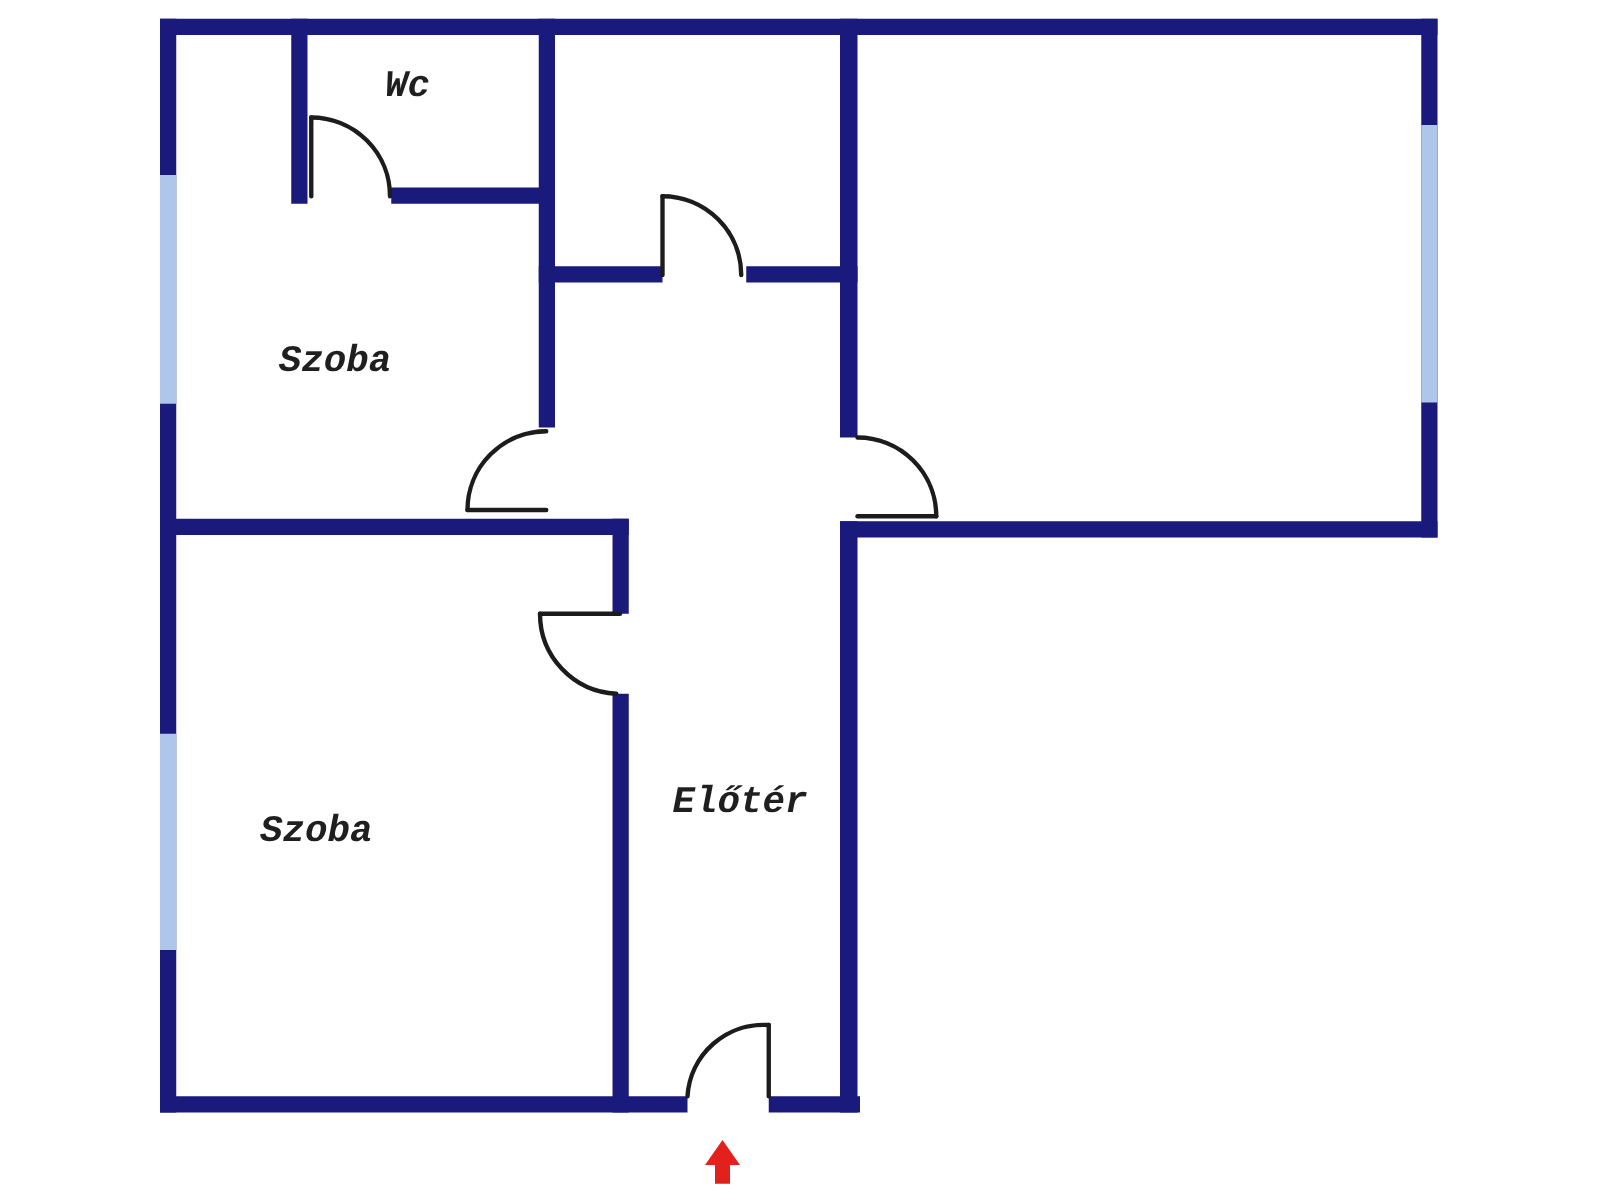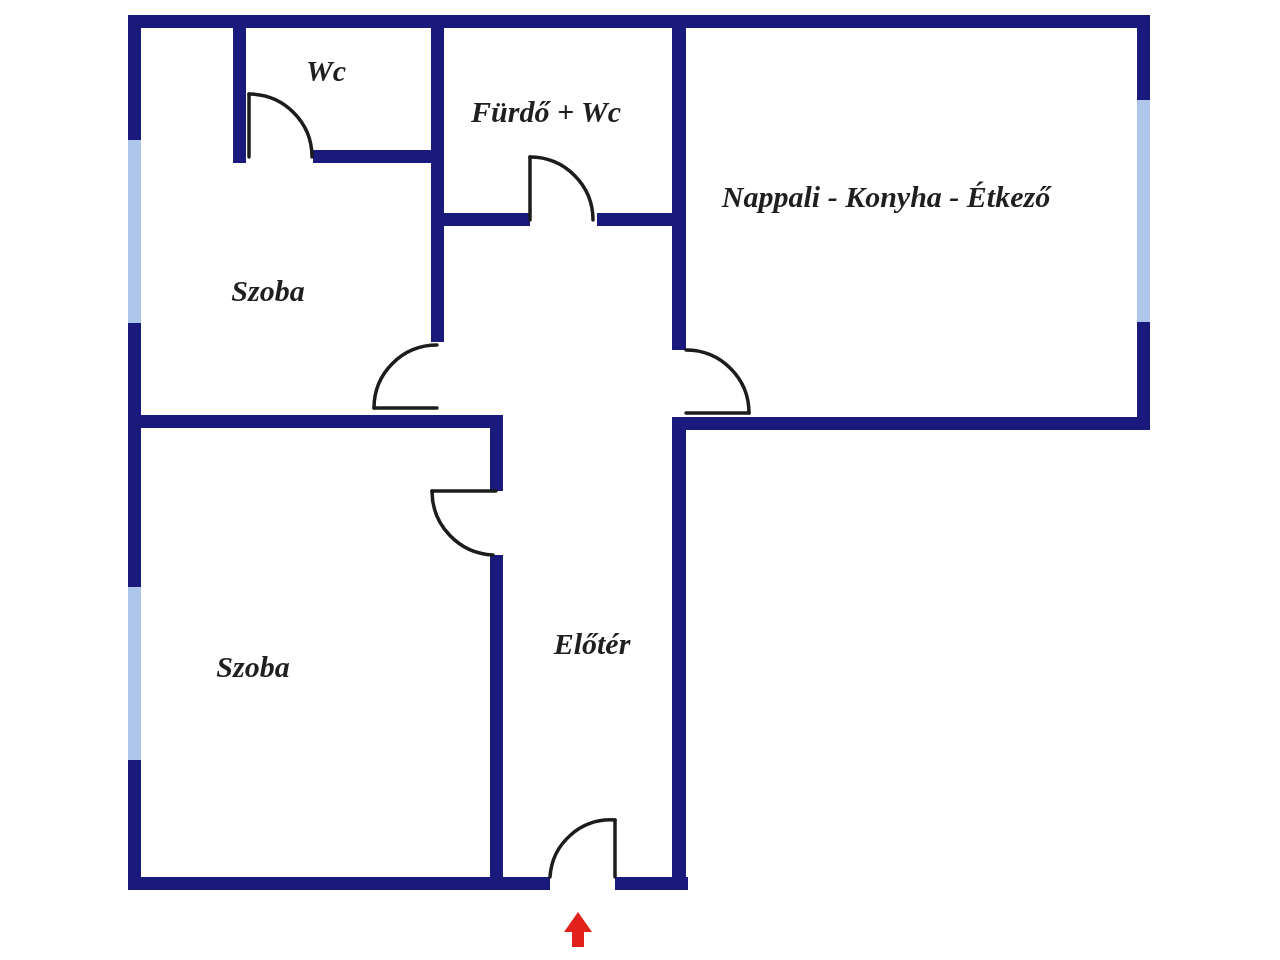--- a/index.html
+++ b/index.html
@@ -1,21 +1,21 @@
 <!DOCTYPE html>
 <html style="--color-wall: #1a1a7d; --color-window: #aec6e9; --color-door: #1c1c1c; --color-entrance_arrow: #e3211c; --color-label: #1f1f1f; --color-background: #ffffff;"><head>
 <meta charset="utf-8">
 <style>
   html,body{margin:0;padding:0;background:#ffffff;}
   .screen{
     position:relative;
     width:1280px;height:960px;
     background:var(--color-background,#fff);
     overflow:hidden;
-    font-family:Liberation Serif, serif;
+    font-family:Liberation Mono, monospace;
   }
   .plan-svg{position:absolute;left:0;top:0;width:1280px;height:960px;}
   .wall{fill:var(--color-wall,#1a1a7d);stroke:none;}
   .window{fill:var(--color-window,#aec6e9);stroke:none;}
   .door-line{fill:none;stroke:var(--color-door,#1c1c1c);stroke-width:3.5;stroke-linecap:round;}
   .arrow{fill:var(--color-entrance_arrow,#e3211c);stroke:none;}
   .room-label{
     position:absolute;
     transform:translate(-50%,-50%);
     font-weight:bold;font-style:italic;
@@ -82,19 +82,17 @@
       <g>
         <line class="door-line" x1="615" y1="820" x2="615" y2="877"></line>
         <path class="door-line" d="M 615 820 A 61 61 0 0 0 550 877"></path>
       </g>
     </g>
 
     <polygon class="arrow" points="578,912 564,932 572,932 572,947 584,947 584,932 592,932"></polygon>
   </svg>
 
   <div class="room-label" style="left:326px;top:70px;">Wc</div>
-  <div class="room-label" style="left:546px;top:111px;">Fürdő + Wc</div>
-  <div class="room-label" style="left:886px;top:196px;">Nappali - Konyha - Étkező</div>
   <div class="room-label" style="left:268px;top:290px;">Szoba</div>
   <div class="room-label" style="left:253px;top:666px;">Szoba</div>
   <div class="room-label" style="left:592px;top:643px;text-align:right;">Előtér</div>
 
 </div>
 
 </body></html>

